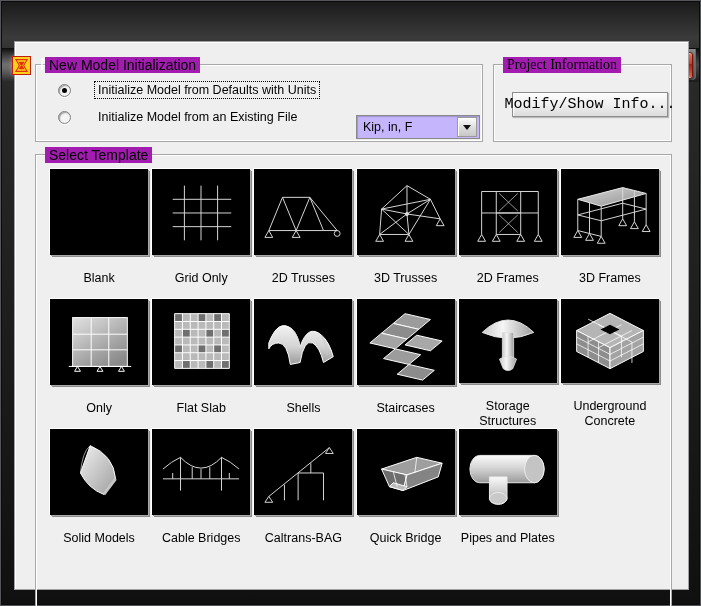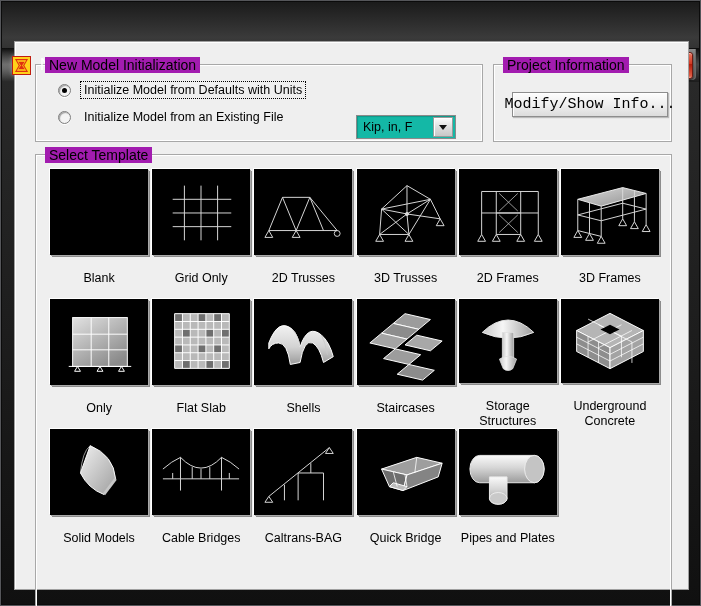--- a/index.html
+++ b/index.html
@@ -93,47 +93,47 @@
     margin:0;
   }
   .group-title{
     position:absolute;top:-8px;left:9px;
     background:#a21caf;padding:0 4px;
     font-size:14px;color:#000;white-space:nowrap;
     z-index:3;
   }
 
   #grp-init{left:20px;top:22px;width:448px;height:78px;}
-  #grp-proj{left:478px;top:22px;width:179px;height:78px;}
+  #grp-proj{left:478px;top:22px;width:179px;height:78px;font-family:Liberation Serif, serif;}
   #grp-tmpl{left:20px;top:112px;width:637px;height:532px;}
 
   
   .radio-row{position:absolute;display:flex;align-items:center;}
   .radio{
     width:13px;height:13px;border-radius:50%;
     background:#f4f4f4;
     border:1px solid #7d7d7d;
     box-shadow:inset 1px 1px 1px rgba(0,0,0,.35), 0 1px 0 #ffffff;
     box-sizing:border-box;
     position:relative;flex:0 0 auto;cursor:pointer;
   }
   .radio.checked::after{
     content:"";position:absolute;left:3px;top:3px;width:5px;height:5px;
     border-radius:50%;background:#000;
   }
   .radio-label{
-    margin-left:10px;font-size:12.5px;color:#000;white-space:nowrap;
+    margin-left:24px;font-size:12.5px;color:#000;white-space:nowrap;
     padding:1px 3px;
   }
   .focus-dotted{outline:1px dotted #000;outline-offset:0px;}
 
   
   .combo{
-    position:absolute;left:320px;top:50px;width:100px;height:24px;
-    background:#14b8a6;
+    position:absolute;left:320px;top:50px;width:124px;height:24px;
+    background:#c4b5fd;
     border:1px solid #8a8a8a;
     box-shadow:inset 1px 1px 1px rgba(0,0,0,.18);
     box-sizing:border-box;display:flex;align-items:center;cursor:pointer;
   }
   .combo-text{flex:1;padding-left:6px;font-size:12.5px;color:#000;white-space:nowrap;}
   .combo-arrow{
     width:20px;height:20px;margin-right:2px;
     background:linear-gradient(to bottom,#fdfdfd,#dcdcdc 55%,#c8c8c8);
     border:1px solid #9a9a9a;
     box-shadow:inset 1px 1px 0 #ffffff;

